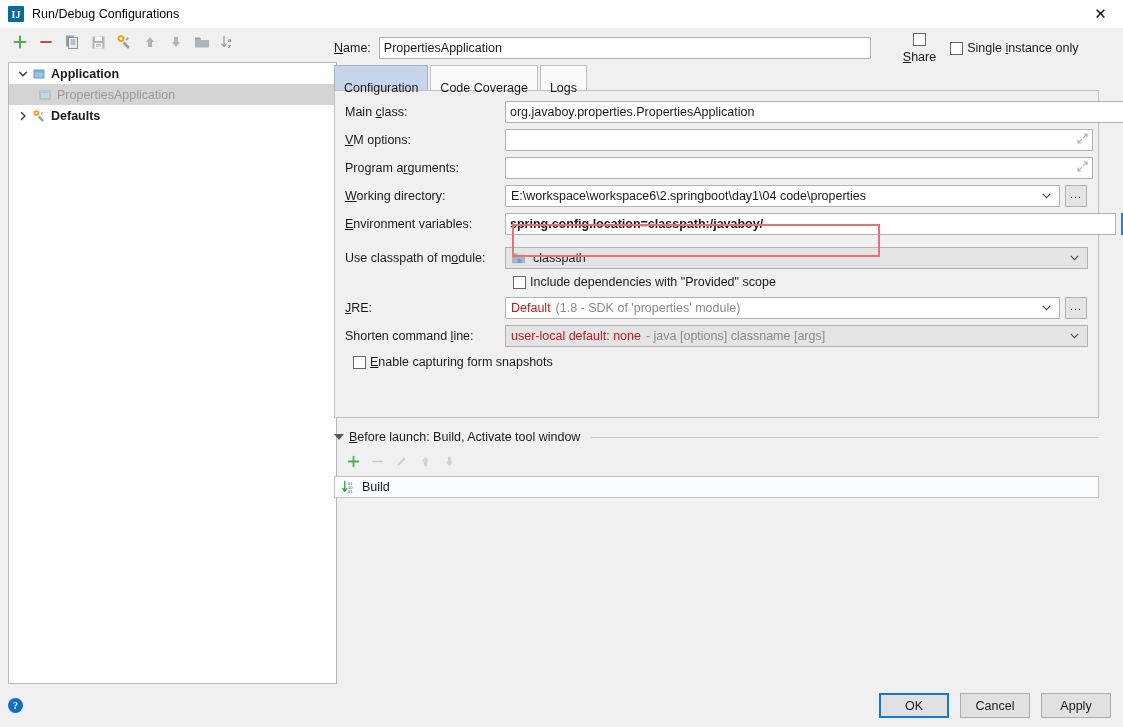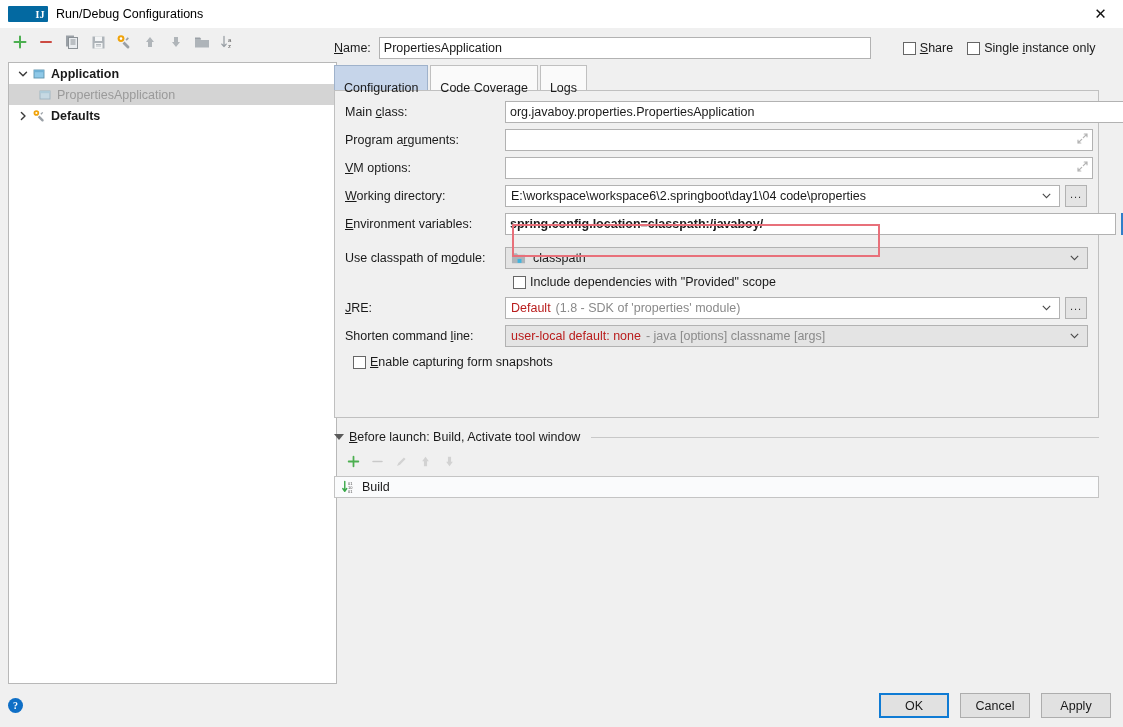--- a/index.html
+++ b/index.html
@@ -29,21 +29,20 @@
     position: relative;
   }
   .app-icon {
     width: 16px; height: 16px;
     background: #0369a1;
     border-radius: 1px;
     display: flex; align-items: center; justify-content: center;
     color: #fff; font-size: 10px; font-weight: bold;
     font-family: "Liberation Serif", serif;
     flex: none;
-    padding-left: 24px;
   }
   .title-text {
     margin-left: 8px;
     font-size: 12.5px;
     color: #000;
   }
   .close-btn {
     position: absolute;
     right: 0; top: 0;
     width: 45px; height: 28px;
@@ -501,21 +500,21 @@
       <i></i>
   </div>
 </div>
 
 <div class="form-area">
 
   <div class="name-row">
     <span class="lbl"><span class="mn">N</span><span>ame:</span></span>
     <input type="text" class="txt name-input" value="PropertiesApplication" style="">
 
-    <span class="cbwrap" style="margin-left:32px;">
+    <span class="cbwrap" style="margin-left:32px;flex-direction:column;">
       <span class="cbox"></span>
       <span class="lbl"><span class="mn">S</span>hare</span>
     </span>
 
     <span class="cbwrap" style="margin-left:14px;">
       <span class="cbox"></span>
       <span class="lbl">Single <span class="mn">i</span>nstance only</span>
     </span>
   </div>
 
@@ -531,35 +530,35 @@
     <div class="frow">
       <span class="lbl">Main <span class="mn">c</span>lass:</span>
       <div class="field-box">
         <input type="text" class="txt" style="width: 639px;" value="org.javaboy.properties.PropertiesApplication">
         <div class="dots-btn">...</div>
       </div>
     </div>
 
     
     <div class="frow">
-      <span class="lbl">Program a<span class="mn">r</span>guments:</span>
+      <span class="lbl"><span class="mn">V</span>M options:</span>
       <div class="expandable">
         <input type="text" class="txt" style="width: 588px;" value="">
         <span class="expand-ico">
           <svg width="11" height="11" viewBox="0 0 11 11">
             <path d="M10 1L6.3 4.7M10 1H7.2M10 1v2.8" stroke="#b4b4b4" stroke-width="1.2" fill="none" stroke-linecap="round"></path>
             <path d="M1 10l3.7-3.7M1 10h2.8M1 10V7.2" stroke="#b4b4b4" stroke-width="1.2" fill="none" stroke-linecap="round"></path>
           </svg>
         </span>
       </div>
     </div>
 
     
     <div class="frow">
-      <span class="lbl"><span class="mn">V</span>M options:</span>
+      <span class="lbl">Program a<span class="mn">r</span>guments:</span>
       <div class="expandable">
         <input type="text" class="txt" style="width: 588px;" value="">
         <span class="expand-ico">
           <svg width="11" height="11" viewBox="0 0 11 11">
             <path d="M10 1L6.3 4.7M10 1H7.2M10 1v2.8" stroke="#b4b4b4" stroke-width="1.2" fill="none" stroke-linecap="round"></path>
             <path d="M1 10l3.7-3.7M1 10h2.8M1 10V7.2" stroke="#b4b4b4" stroke-width="1.2" fill="none" stroke-linecap="round"></path>
           </svg>
         </span>
       </div>
     </div>

